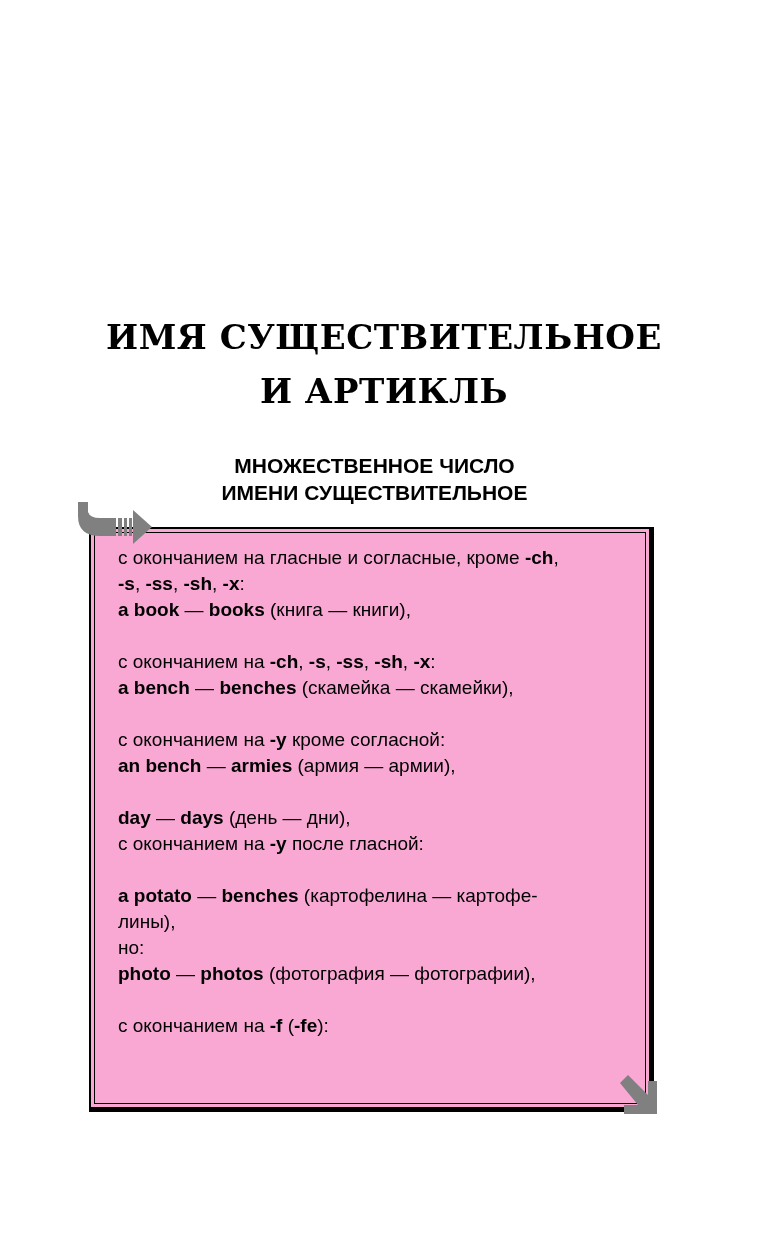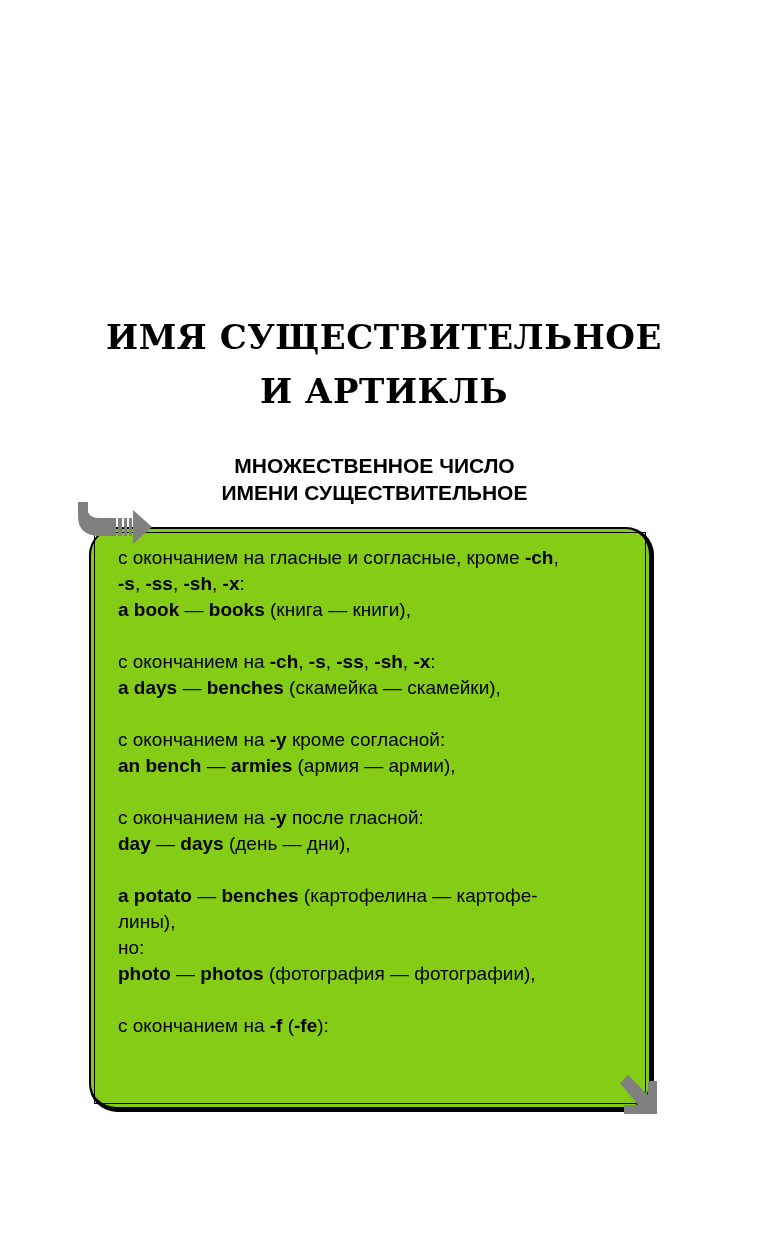--- a/index.html
+++ b/index.html
@@ -18,21 +18,21 @@
     text-align: center; font-family: "Liberation Sans", sans-serif;
     font-weight: bold; font-size: 21px; line-height: 27px;
   }
   .section-title span { display: block; padding-left: 11px; }
 
   
   .frame-outer {
     position: absolute; left: 89px; top: 527px; width: 565px; height: 585px;
     border-top: 2px solid #000; border-left: 2px solid #000;
     border-right: 5px solid #000; border-bottom: 5px solid #000;
-    box-sizing: border-box; background: #84cc16; border-radius: 28px;
+    box-sizing: border-box; background: #f9a8d4;
   }
   .frame-inner {
     position: absolute; left: 3px; top: 3px; right: 3px; bottom: 3px;
     border: 1.5px solid #000; box-sizing: border-box;
   }
   .content {
     position: absolute; left: 27px; top: 16px; right: 20px;
     font-family: "Liberation Sans", sans-serif; font-size: 19px; line-height: 26px;
   }
   .rule { margin: 0 0 26px 0; }
@@ -60,31 +60,31 @@
   <div class="content">
 
     <div class="rule">
       <p><span>с окончанием на гласные и согласные, кроме </span><b>-ch</b><span>,</span></p>
       <p><b>-s</b><span>, </span><b>-ss</b><span>, </span><b>-sh</b><span>, </span><b>-x</b><span>:</span></p>
       <p><b>a book</b><span> — </span><b>books</b><span> (книга — книги),</span></p>
     </div>
 
     <div class="rule">
       <p><span>с окончанием на </span><b>-ch</b><span>, </span><b>-s</b><span>, </span><b>-ss</b><span>, </span><b>-sh</b><span>, </span><b>-x</b><span>:</span></p>
-      <p><b>a days</b><span> — </span><b>benches</b><span> (скамейка — скамейки),</span></p>
+      <p><b>a bench</b><span> — </span><b>benches</b><span> (скамейка — скамейки),</span></p>
     </div>
 
     <div class="rule">
       <p><span>с окончанием на </span><b>-y</b><span> кроме согласной:</span></p>
       <p><b>an bench</b><span> — </span><b>armies</b><span> (армия — армии),</span></p>
     </div>
 
     <div class="rule">
+      <p><b>day</b><span> — </span><b>days</b><span> (день — дни),</span></p>
       <p><span>с окончанием на </span><b>-y</b><span> после гласной:</span></p>
-      <p><b>day</b><span> — </span><b>days</b><span> (день — дни),</span></p>
     </div>
 
     <div class="rule">
       <p><b>a potato</b><span> — </span><b>benches</b><span> (картофелина — картофе-</span></p>
       <p>лины),</p>
       <p>но:</p>
       <p><b>photo</b><span> — </span><b>photos</b><span> (фотография — фотографии),</span></p>
     </div>
 
     <div class="rule">

